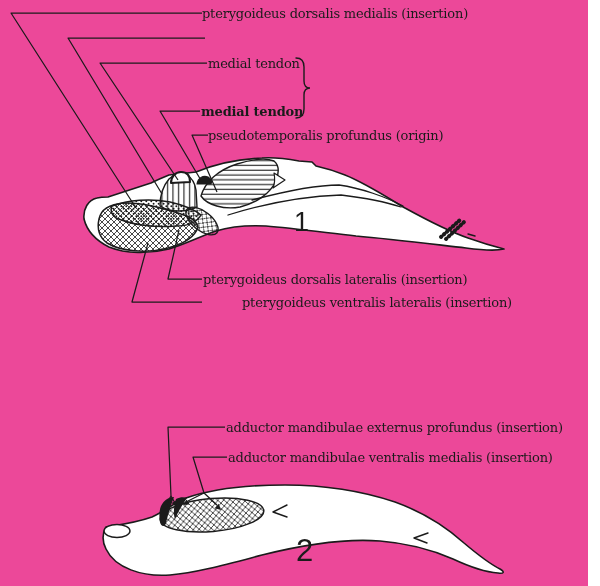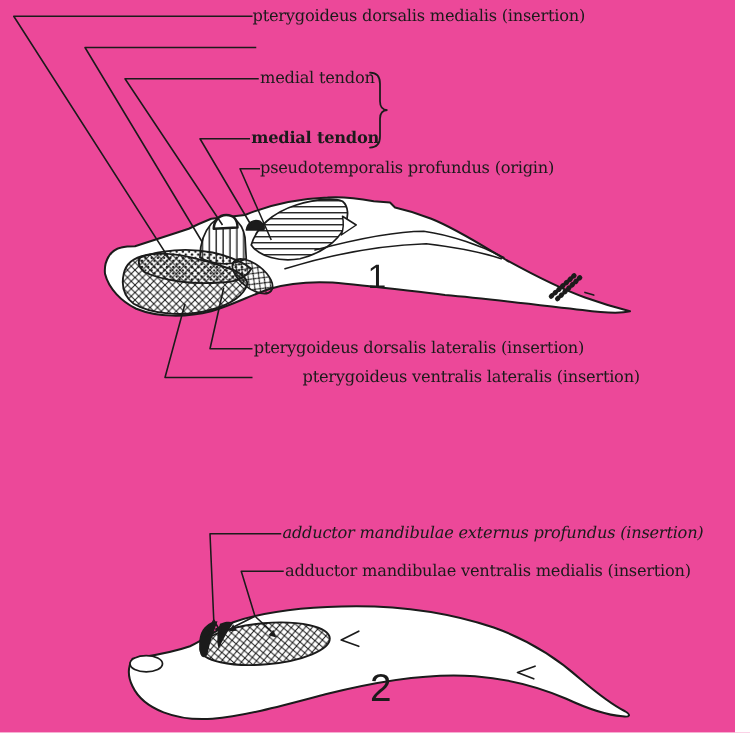--- a/index.html
+++ b/index.html
@@ -30,21 +30,21 @@
   #num1{left:294px;top:222px;font-size:27px;}
   #num2{left:296px;top:550px;font-size:31px;}
   #lbl-pdm{left:202px;top:13px;}
   #lbl-amp{left:205px;top:38px;}
   #lbl-lt {left:208px;top:63px;}
   #lbl-pss{left:312px;top:88px;}
   #lbl-mt {left:201px;top:111px;font-weight:bold;}
   #lbl-ppf{left:208px;top:135px;}
   #lbl-pdl{left:203px;top:279px;}
   #lbl-pvl{left:203px;top:302px;margin-left:39px;}
-  #lbl-aep{left:226px;top:427px;font-style:italic;}
+  #lbl-aep{left:226px;top:427px;}
   #lbl-aem{left:228px;top:457px;}
 </style>
 </head>
 <body>
 
 <div class="stage">
 
   <svg class="art" width="600" height="586" viewBox="0 0 600 586">
     <defs>
       <pattern id="px" width="6" height="6" patternUnits="userSpaceOnUse">

